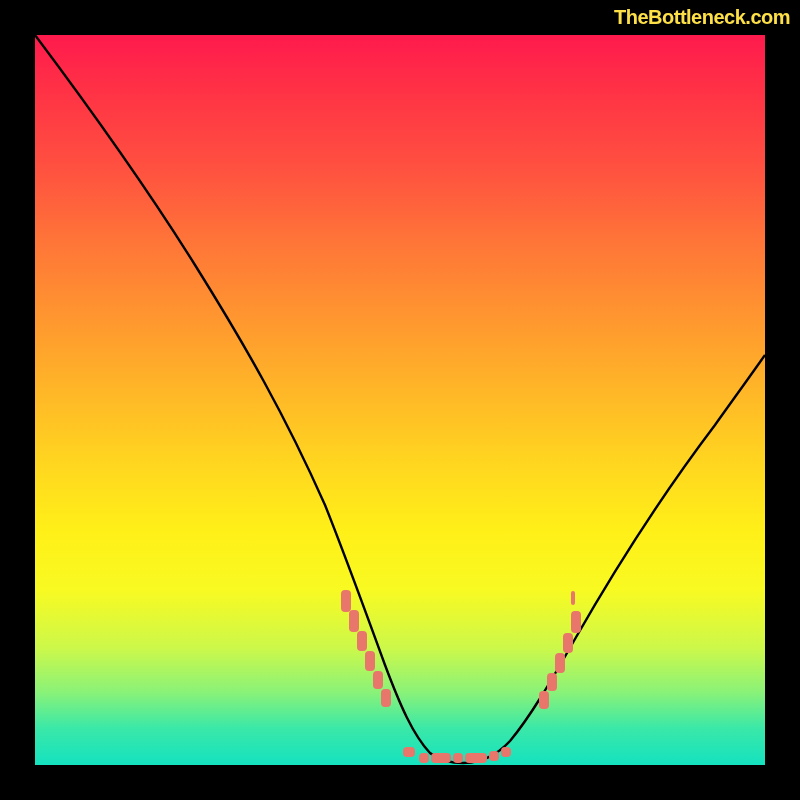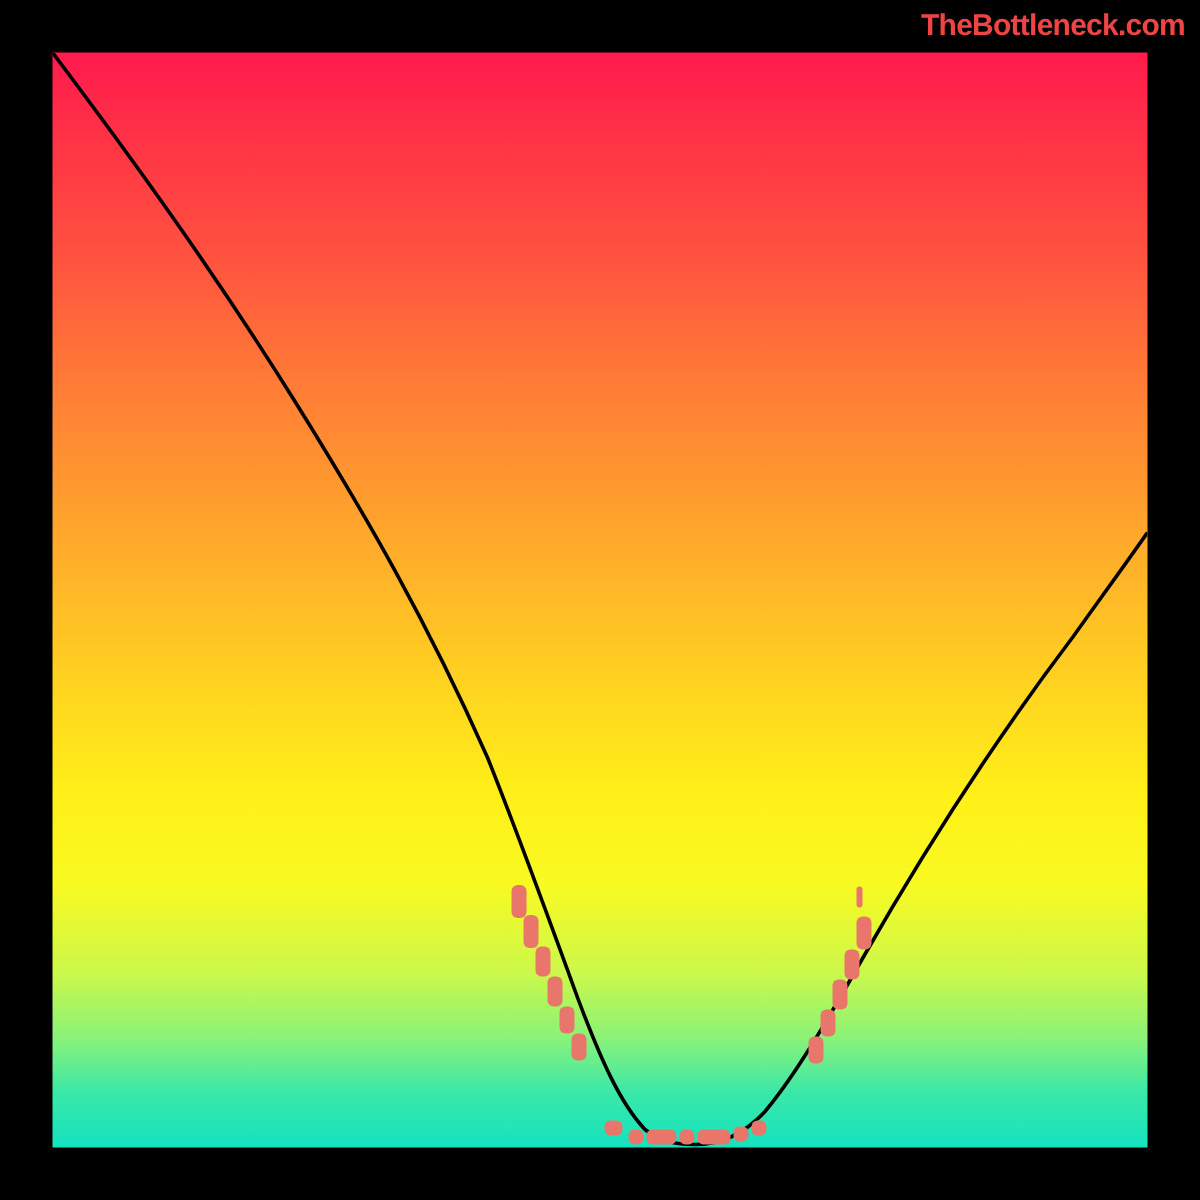--- a/index.html
+++ b/index.html
@@ -26,21 +26,21 @@
       #f8fa22 76%,
       #ccf84a 84%,
       #8af278 90%,
       #3ae8a8 95%,
       #14e2c0 100%);
   }
   .watermark {
     position: absolute;
     top: 6px; right: 10px;
     font: bold 20px Arial, Helvetica, sans-serif;
-    color: #ef4444;
+    color: #fde047;
     letter-spacing: -0.5px;
   }
   svg.curve {
     position: absolute;
     left: 0; top: 0;
     width: 730px; height: 730px;
   }
 </style>
 </head>
 <body>

